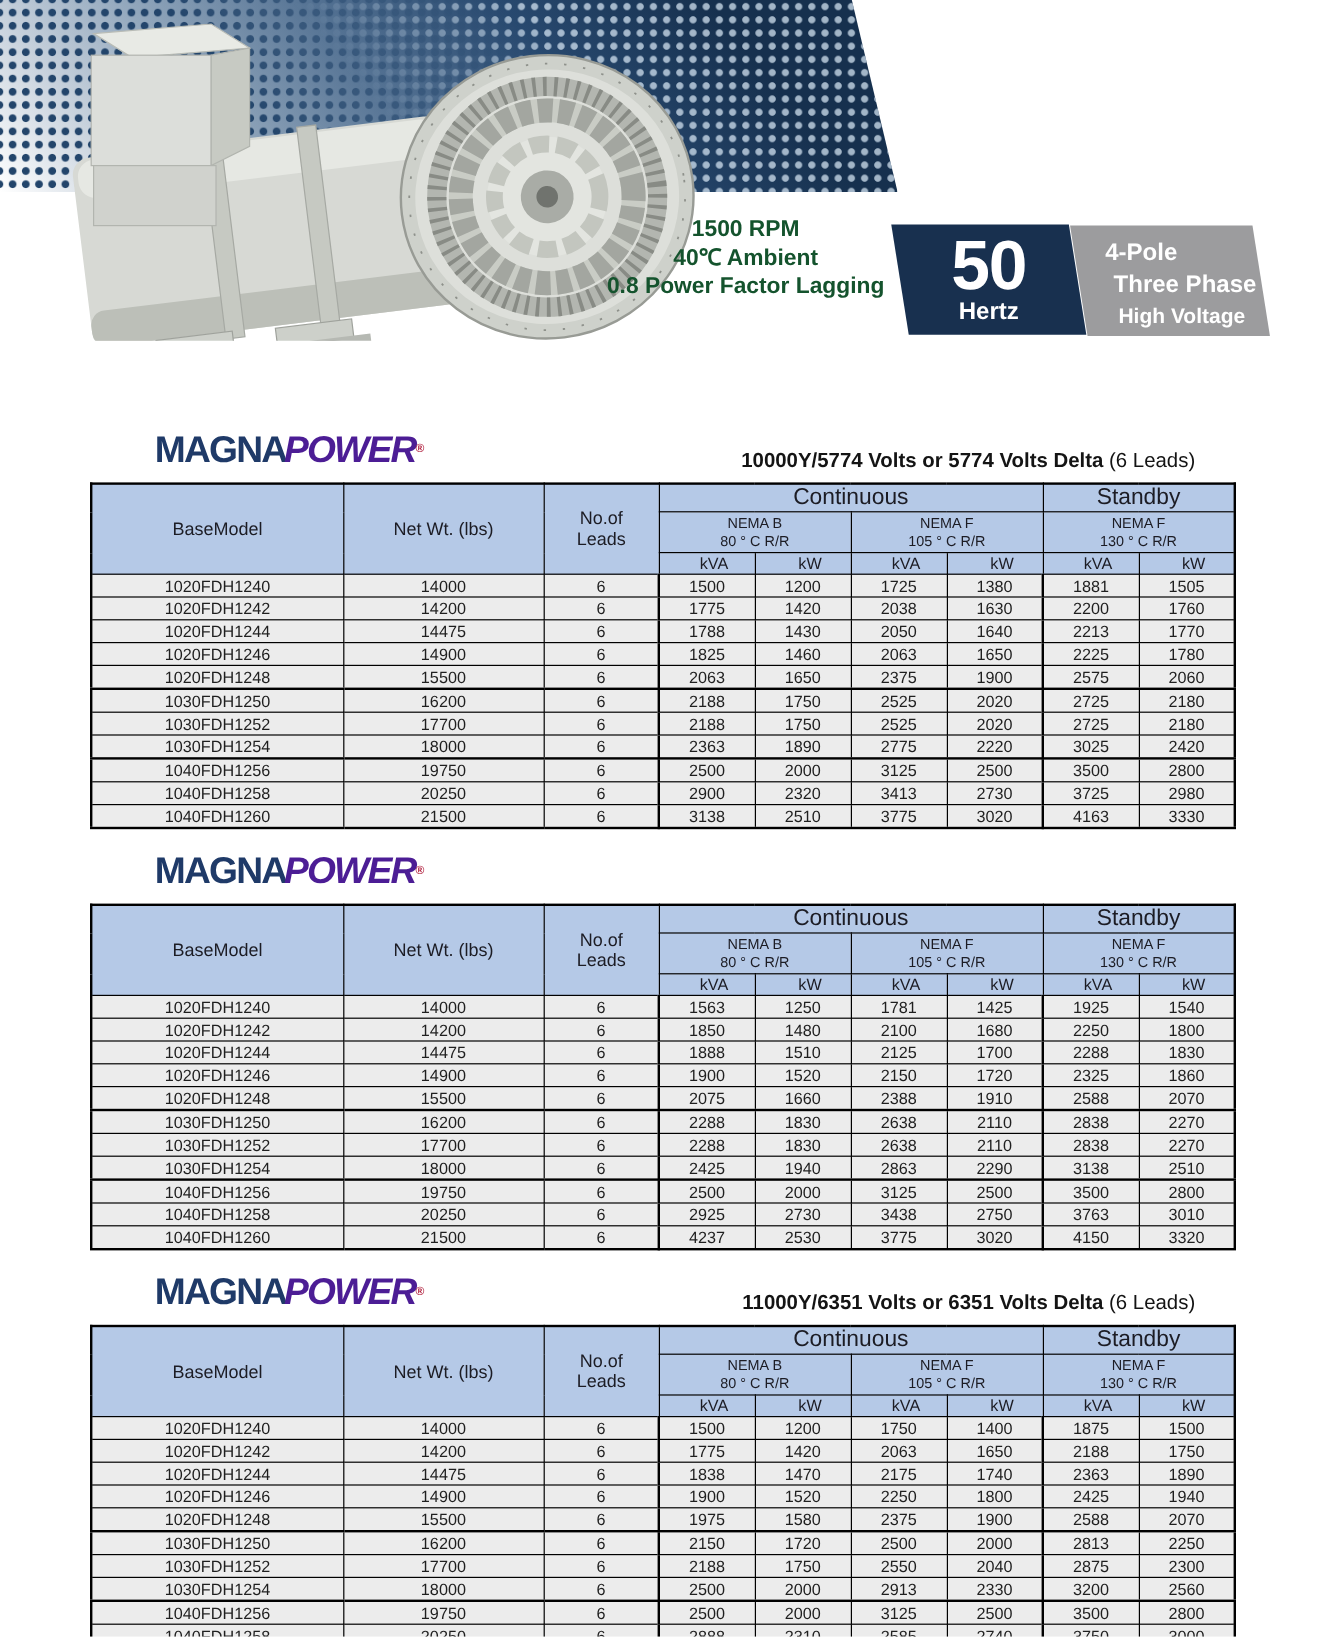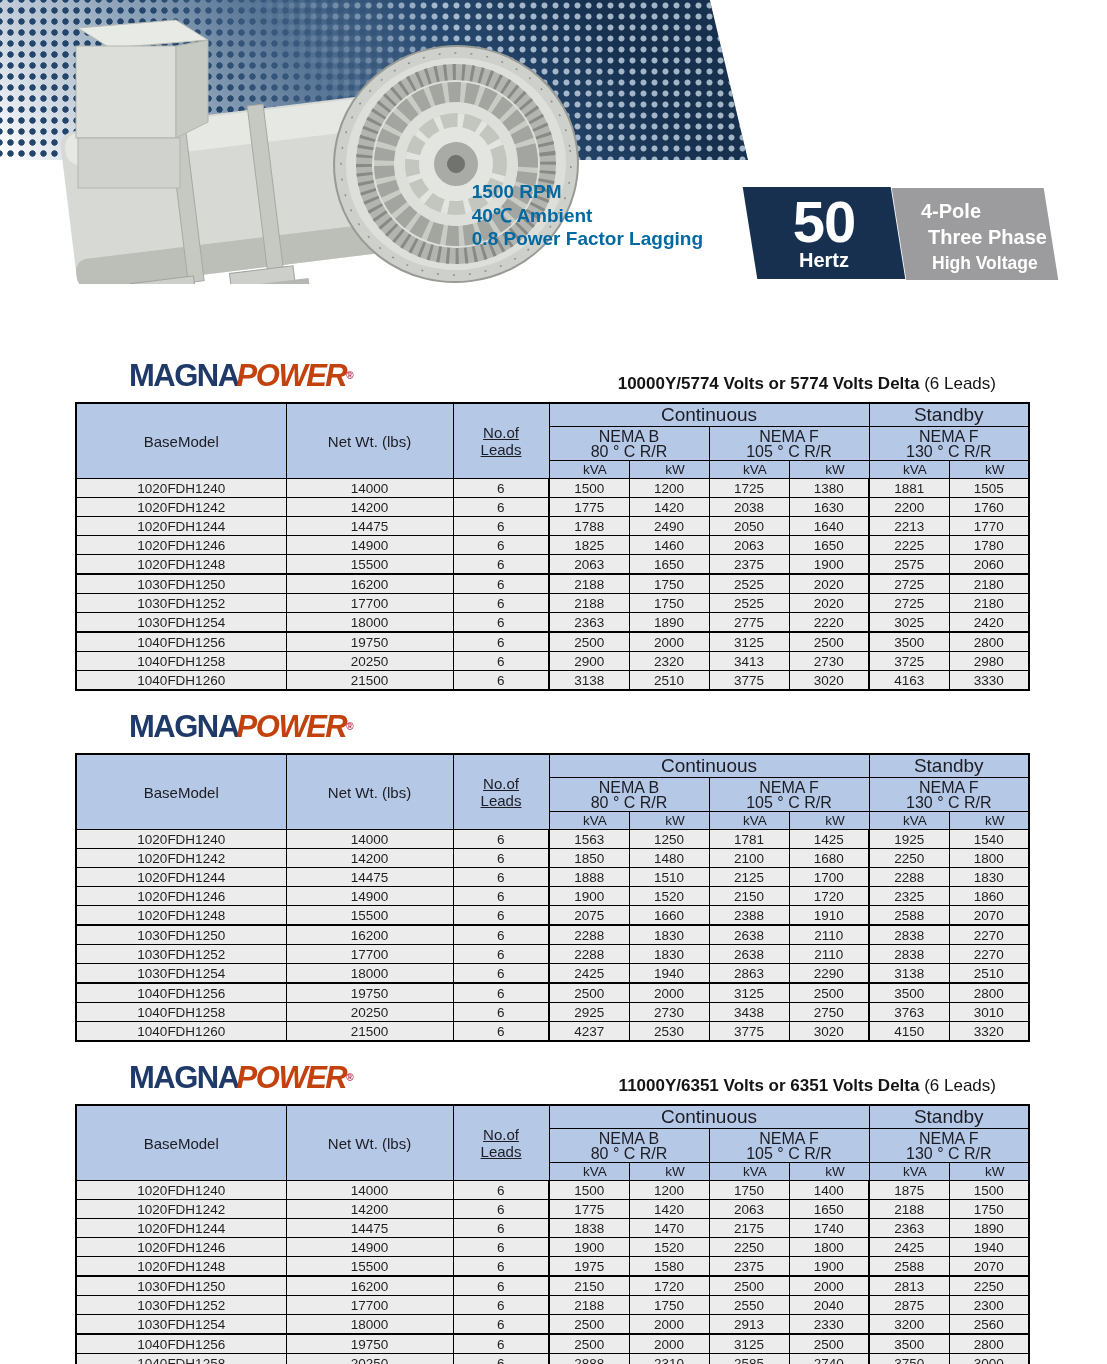--- a/index.html
+++ b/index.html
@@ -22,55 +22,55 @@
   }
   
   .halftone-band::after {
     background-image:radial-gradient(circle, #23456b 2.8px, rgba(35,69,107,0) 3.6px);
     background-size:11px 11px; background-position:5px 5px;
     -webkit-mask-image:linear-gradient(52deg, #000 30%, transparent 62%);
     mask-image:linear-gradient(52deg, #000 30%, transparent 62%);
   }
   .generator { position:absolute; left:48px; top:14px; width:545px; height:270px; }
 
-  .spec-block { position:absolute; top:180px; right:404px; text-align:left;
-    font-weight:bold; font-size:19px; line-height:23.5px; color:#0369a1; white-space:nowrap; }
+  .spec-block { position:absolute; top:180px; right:370px; text-align:center;
+    font-weight:bold; font-size:19px; line-height:23.5px; color:#14532d; white-space:nowrap; }
   .spec-block sup { font-size:11px; }
 
   .badge { position:absolute; transform:skewX(9deg); }
   .badge .inner { transform:skewX(-9deg); width:100%; height:100%; }
   .freq-badge { left:750px; top:187px; width:148px; height:92px; background:#18304f; }
   .freq-badge .inner { display:flex; flex-direction:column; align-items:center; justify-content:center; }
   .freq-num { color:#fff; font-weight:bold; font-size:58px; line-height:54px; letter-spacing:-1px; }
   .freq-unit { color:#fff; font-weight:bold; font-size:20px; line-height:22px; }
   .pole-badge { left:899px; top:188px; width:152px; height:92px; background:#9c9c9e; }
   .pole-badge .inner { padding:10px 0 0 22px; box-sizing:border-box; }
   .pole-line { color:#fff; font-weight:bold; font-size:20px; line-height:26px; white-space:nowrap; }
   .pole-line.l2 { margin-left:7px; }
   .pole-line.l3 { margin-left:11px; font-size:17.5px; }
 
   
   .sheet-section { width:953px; margin:0 0 0 75px; }
   .section-head { display:flex; align-items:flex-end; justify-content:space-between; height:50px; margin:6px 0 6px 0; }
   .logo { margin-left:54px; white-space:nowrap; line-height:30px; }
   .lg-magna { color:#1f3a68; font-weight:bold; font-size:31px; letter-spacing:-1.5px; }
-  .lg-power { color:#c2410c; font-weight:bold; font-style:italic; font-size:31px; letter-spacing:-1.5px; margin-left:-2px; }
+  .lg-power { color:#4c1d95; font-weight:bold; font-style:italic; font-size:31px; letter-spacing:-1.5px; margin-left:-2px; }
   .lg-reg { color:#b01f3d; font-weight:bold; font-size:10px; vertical-align:top; }
   .tbl-title { margin:0 32px 2px 0; font-size:17px; font-weight:normal; color:#141414; white-space:nowrap; }
   .tbl-title .t-bold { font-weight:bold; }
 
   table.spec { border-collapse:collapse; width:953px; table-layout:fixed; border:2.5px solid #000; }
   table.spec th, table.spec td { border:1px solid #000; text-align:center; padding:0; }
   thead th { background:#b5c9e7; font-weight:normal; color:#1c1c24; }
   th.h-left { font-size:15px; }
   th.h-span { font-size:19px; height:19px; }
-  th.h-nema { font-size:16px; height:33px; line-height:15px; }
+  th.h-nema { font-size:12px; height:33px; line-height:15px; }
   th.h-unit { font-size:13.5px; height:17px; }
   th.h-nema span { display:block; }
-  th.h-leads span { display:block; line-height:17px;text-decoration:underline; }
+  th.h-leads span { display:block; line-height:17px; }
   tbody td { background:#ececec; height:18px; font-size:13.5px; color:#1f1f1f; }
   
   th.b-right, td.b-right, tbody td:nth-child(3), tbody td:nth-child(7) { border-right-width:2px; }
   thead tr:last-child th { border-bottom-width:1.5px;padding-left:12px; }
   tbody tr:nth-child(5) td, tbody tr:nth-child(8) td { border-bottom-width:2.2px; }
   tbody tr:last-child td { border-bottom-width:2.5px; }
 
   col.c-model { width:210px; } col.c-wt { width:167px; } col.c-leads { width:96px; }
   col.c-num { width:80px; }
 </style>
@@ -209,21 +209,21 @@
             <td>2038</td>
             <td>1630</td>
             <td>2200</td>
             <td>1760</td>
           </tr>
           <tr>
             <td>1020FDH1244</td>
             <td>14475</td>
             <td>6</td>
             <td>1788</td>
-            <td>2490</td>
+            <td>1430</td>
             <td>2050</td>
             <td>1640</td>
             <td>2213</td>
             <td>1770</td>
           </tr>
           <tr>
             <td>1020FDH1246</td>
             <td>14900</td>
             <td>6</td>
             <td>1825</td>

